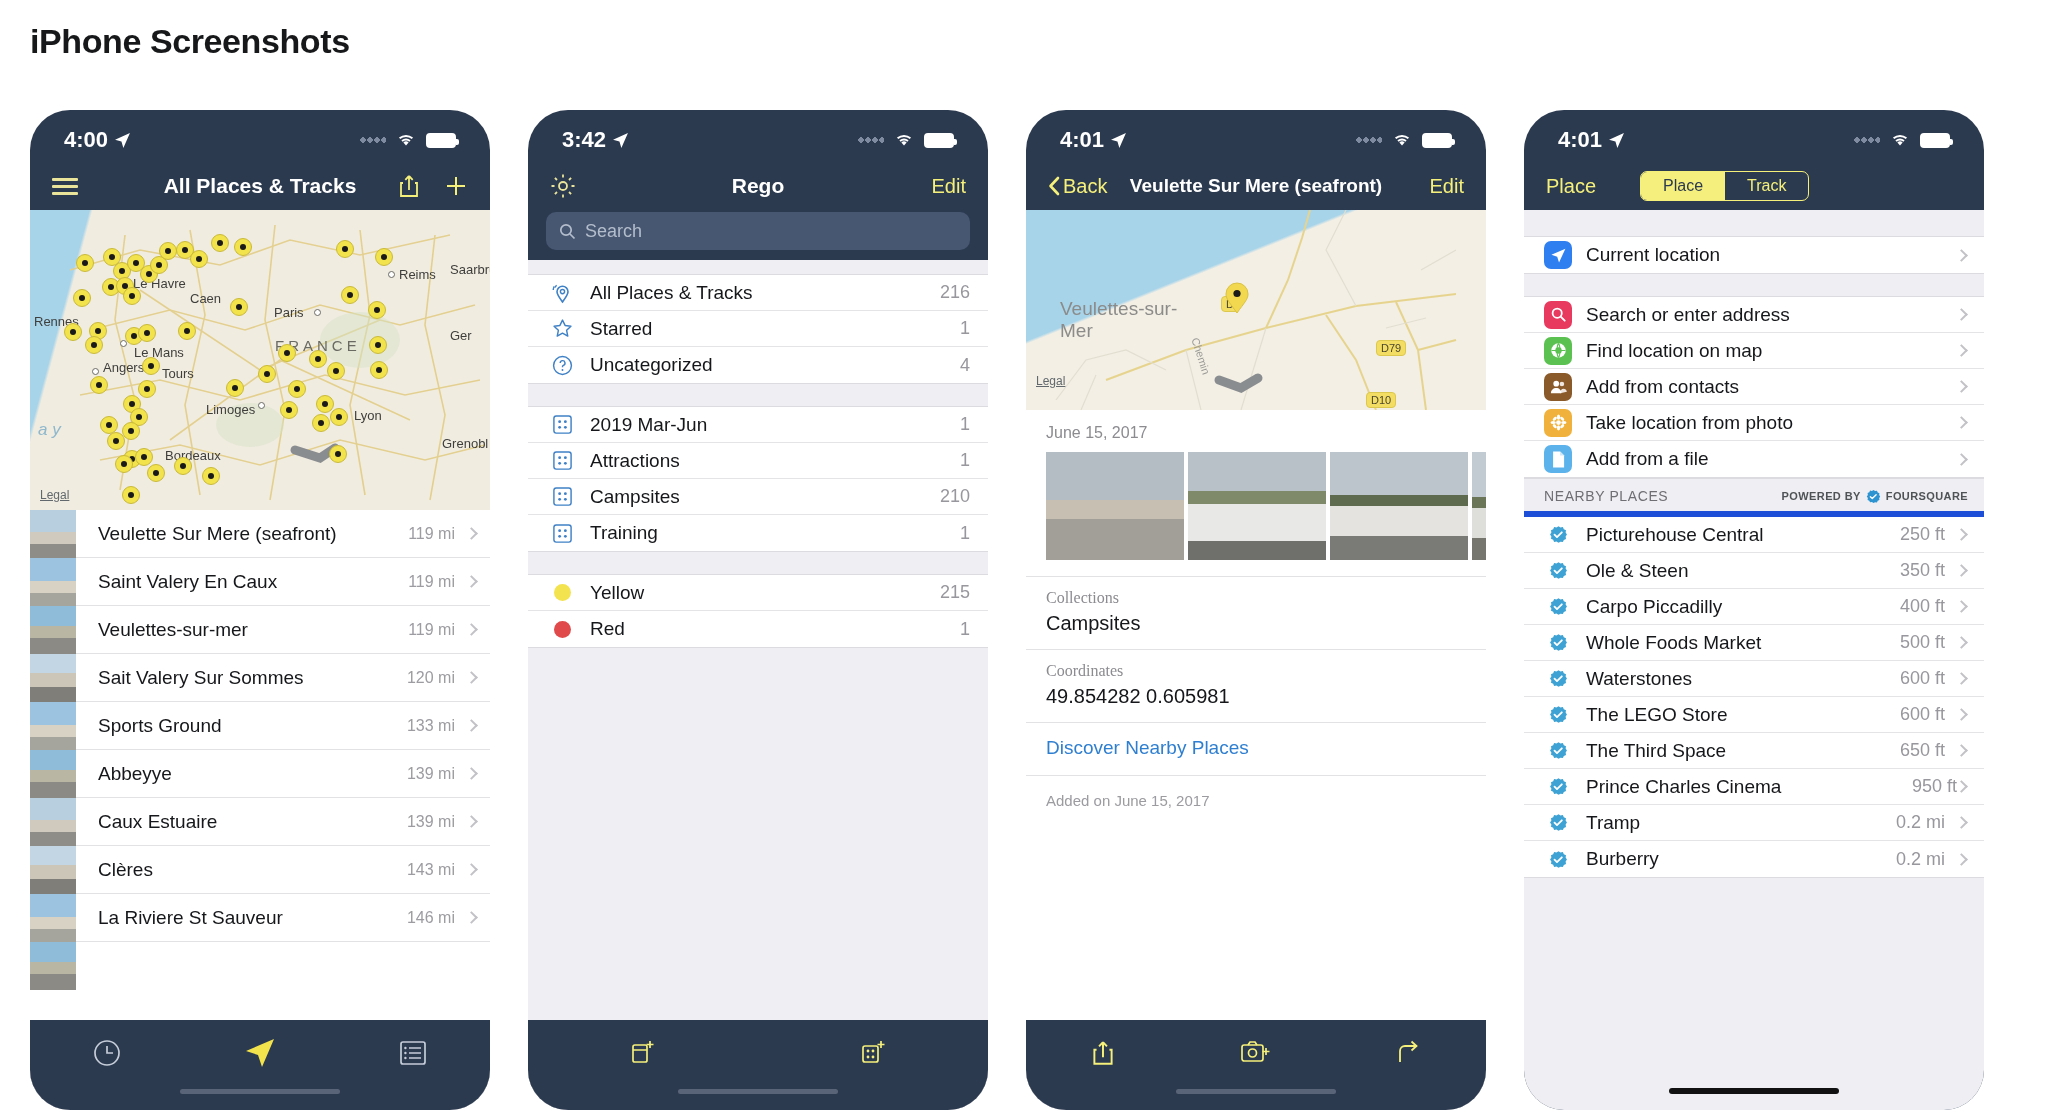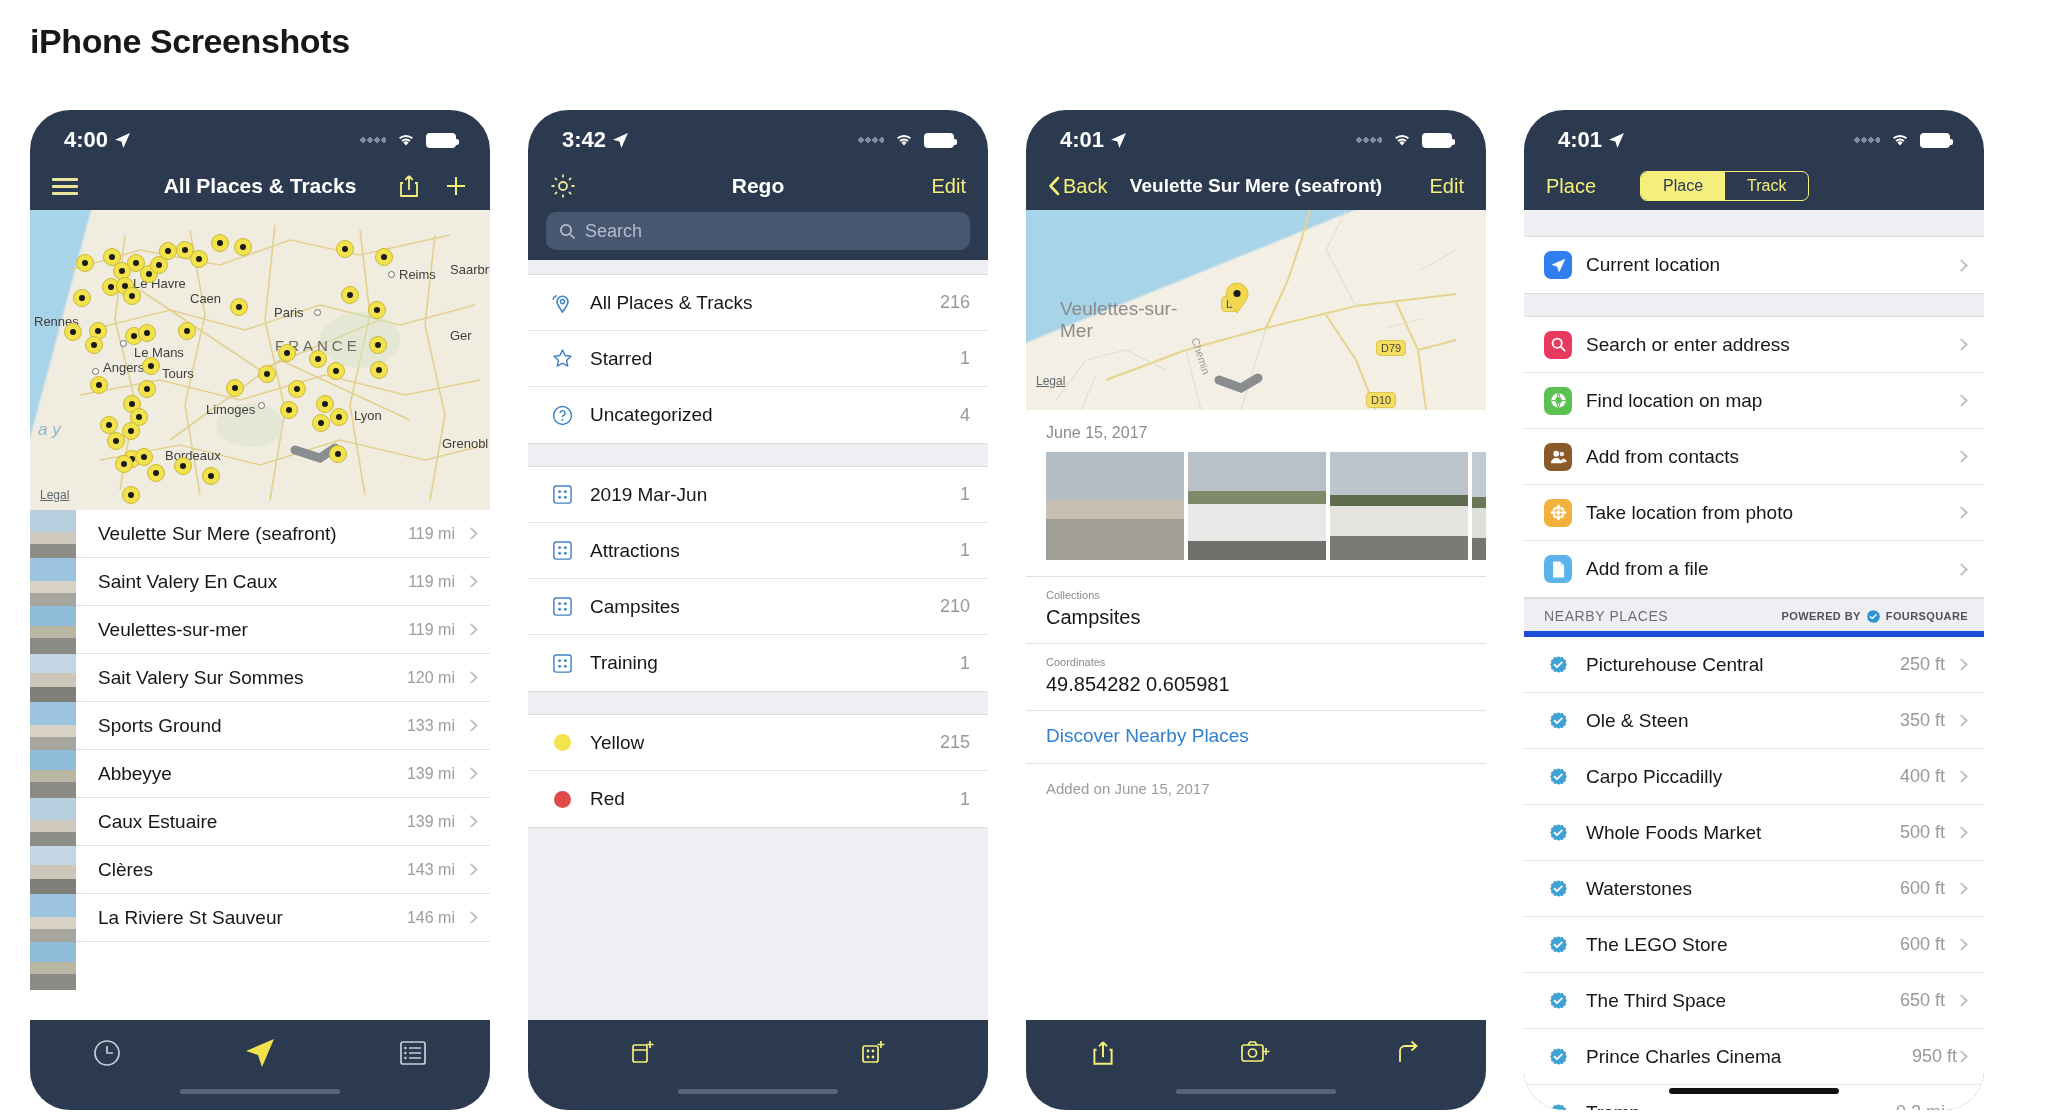--- a/index.html
+++ b/index.html
@@ -149,21 +149,21 @@
     border-radius: 10px;
     display:flex; align-items:center; gap:9px;
     padding: 0 13px;
     color:#b4bdcc; font-size:18px;
   }
   .grouped { background:#eeeef3; height:100%; }
   .gap { height: 22px; background:#eeeef3; }
   .gsection { background:#fff; border-top:1px solid #dcdce0; border-bottom:1px solid #dcdce0; }
   .grow {
     display:flex; align-items:center;
-    height: 56px;
+    height: 36px;
     padding: 0 18px 0 20px;
     border-bottom: 1px solid #e4e4e7;
   }
   .grow:last-child { border-bottom:none; }
   .gicon { width: 28px; flex:0 0 auto; display:flex; align-items:center; justify-content:center; }
   .glabel { flex:1; font-size:19px; color:#16171a; padding-left:14px; }
   .gcount { font-size:18px; color:#97979d; }
   .swatch { width:17px; height:17px; border-radius:50%; }
 
   
@@ -180,21 +180,21 @@
     position:absolute; width:26px; height:34px;
   }
   .detail-date { font-size:16px; color:#8b8b90; padding: 14px 20px 10px 20px; }
   .photostrip { display:flex; gap:4px; padding: 0 0 0 20px; overflow:hidden; height:108px; }
   .photo { width: 138px; height: 108px; flex:0 0 auto; }
   .ph1 { background: linear-gradient(#b4bcc4 0 44%, #c6bfb2 44% 62%, #a19f97 62% 100%); }
   .ph2 { background: linear-gradient(#b8c0c8 0 36%, #7e8a6a 36% 48%, #e8e8e6 48% 82%, #6f6f6b 82% 100%); }
   .ph3 { background: linear-gradient(#bcc4cc 0 40%, #5e6b4e 40% 50%, #e4e3df 50% 78%, #7a7a76 78% 100%); }
   .ph4 { background: linear-gradient(#c2cad2 0 42%, #6b7558 42% 52%, #dededa 52% 80%, #76766f 80% 100%); }
   .dsection { border-top:1px solid #e2e2e4; padding: 12px 20px 14px 20px; }
-  .dlabel { font-size:11px; color:#8b8b90; margin-bottom:5px; }
+  .dlabel { font-size:16px; color:#8b8b90; margin-bottom:5px;font-family:Liberation Serif, serif; }
   .dvalue { font-size:20px; color:#16171a; }
   .dlink { font-size:19px; color:#2f7fd1; }
   .dfooter { font-size:15px; color:#9b9ba0; padding: 16px 20px; }
 
   
   .segwrap { display:flex; z-index:2; }
   .seg {
     border: 1.6px solid #f5f07a;
     border-radius: 7px;
     overflow:hidden;

